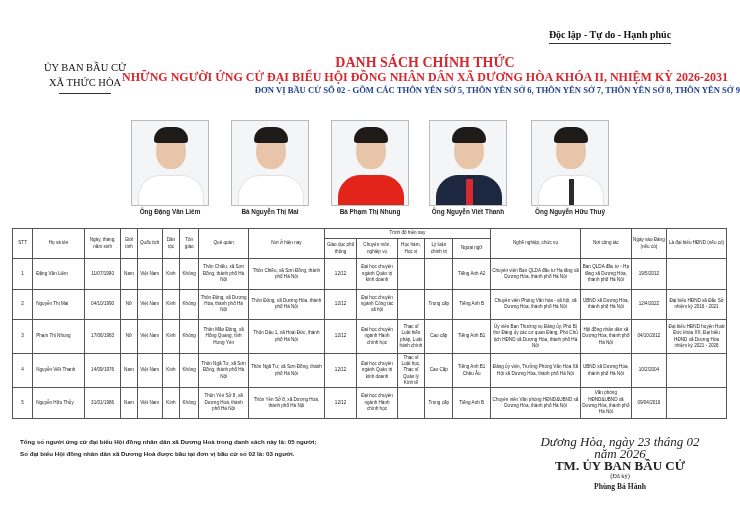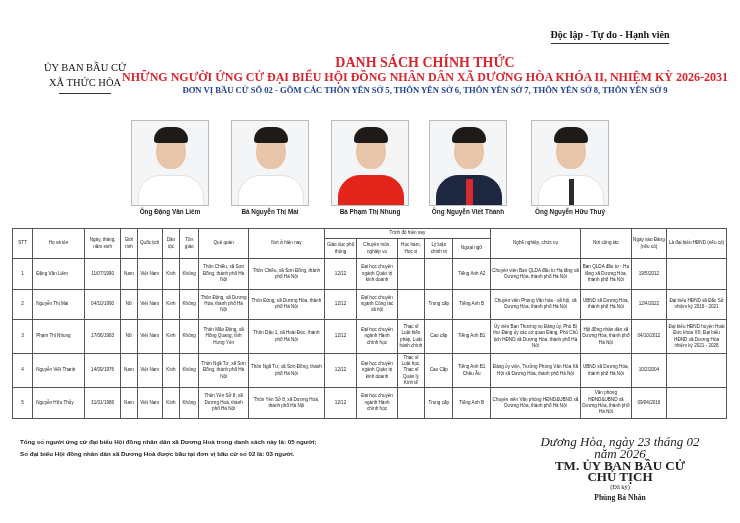--- a/index.html
+++ b/index.html
@@ -12,21 +12,21 @@
 
   .nation { position: absolute; left: 490px; top: 24px; width: 240px; text-align: center;
     font-family: "Liberation Serif", serif; font-weight: bold; color: #111; }
   .nation .l1 { font-size: 11px; line-height: 14px; }
   .nation .l2 { font-size: 10px; line-height: 14px; display: inline-block; border-bottom: 1px solid #333; padding-bottom: 1px; }
 
   .titles { position: absolute; left: 0; top: 55px; width: 740px; text-align: center;
     font-family: "Liberation Serif", serif; font-weight: bold; }
   .titles .t1 { color: #d7262e; font-size: 14px; line-height: 16px; padding-left: 110px; }
   .titles .t2 { color: #d7262e; font-size: 12px; line-height: 13px; padding-left: 110px; }
-  .titles .t3 { color: #1f3f8f; font-size: 8.6px; line-height: 12px; padding-left: 110px; }
+  .titles .t3 { color: #1f3f8f; font-size: 8.6px; line-height: 12px; padding-left: 110px; text-align: right; }
 
   .photos { position: absolute; top: 120px; left: 130px; width: 480px; height: 100px; }
   .photo { position: absolute; top: 0; width: 80px; text-align: center; }
   .photo .frame { width: 78px; height: 86px; margin: 0 auto; border: 1px solid #bbb; background: #f4f5f7; position: relative; overflow: hidden; }
   .photo .head { position: absolute; left: 24px; top: 12px; width: 30px; height: 36px; border-radius: 50% 50% 46% 46%; background: #e8c4a8; }
   .photo .hair { position: absolute; left: 22px; top: 6px; width: 34px; height: 16px; border-radius: 16px 16px 4px 4px; background: #1e1a18; }
   .photo .body { position: absolute; left: 6px; top: 54px; width: 66px; height: 40px; border-radius: 22px 22px 0 0; background: #ffffff; border: 1px solid #e2e2e2; }
   .photo.red .body { background: #e3241b; border-color: #e3241b; }
   .photo.suit .body { background: #1d2740; border-color: #1d2740; }
   .photo.suit .tie { position: absolute; left: 36px; top: 58px; width: 7px; height: 34px; background: #d42a30; }
@@ -50,21 +50,21 @@
 </head>
 <body>
 
 <div class="org-left">
   <div>ỦY BAN BẦU CỬ</div>
   <div>XÃ THỨC HÒA</div>
   <div class="rule"></div>
 </div>
 
 <div class="nation">
-  <div class="l2">Độc lập - Tự do - Hạnh viên</div>
+  <div class="l2">Độc lập - Tự do - Hạnh phúc</div>
 </div>
 
 <div class="titles">
   <div class="t1">DANH SÁCH CHÍNH THỨC</div>
   <div class="t2">NHỮNG NGƯỜI ỨNG CỬ ĐẠI BIỂU HỘI ĐỒNG NHÂN DÂN XÃ DƯƠNG HÒA KHÓA II, NHIỆM KỲ 2026-2031</div>
   <div class="t3">ĐƠN VỊ BẦU CỬ SỐ 02  -  GỒM CÁC THÔN YÊN SỞ 5, THÔN YÊN SỞ 6, THÔN YÊN SỞ 7, THÔN YÊN SỞ 8, THÔN YÊN SỞ 9</div>
 </div>
 
 <div class="photos">
   <div class="photo" style="left:0px">
@@ -262,16 +262,15 @@
 </table>
 
 <div class="summary">
   <div>Tổng số người ứng cử đại biểu Hội đồng nhân dân xã Dương Hoà trong danh sách này là: 05 người;</div>
   <div>Số đại biểu Hội đồng nhân dân xã Dương Hoà được bầu tại đơn vị bầu cử số 02 là: 03 người.</div>
 </div>
 
 <div class="sign">
   <div class="date">Dương Hòa, ngày 23 tháng 02 năm 2026</div>
   <div class="role">TM. ỦY BAN BẦU CỬ</div>
-  <div class="role">CHỦ TỊCH</div>
   <div class="signed">(Đã ký)</div>
-  <div class="name">Phùng Bá Nhân</div>
+  <div class="name">Phùng Bá Hành</div>
 </div>
 
 </body></html>

